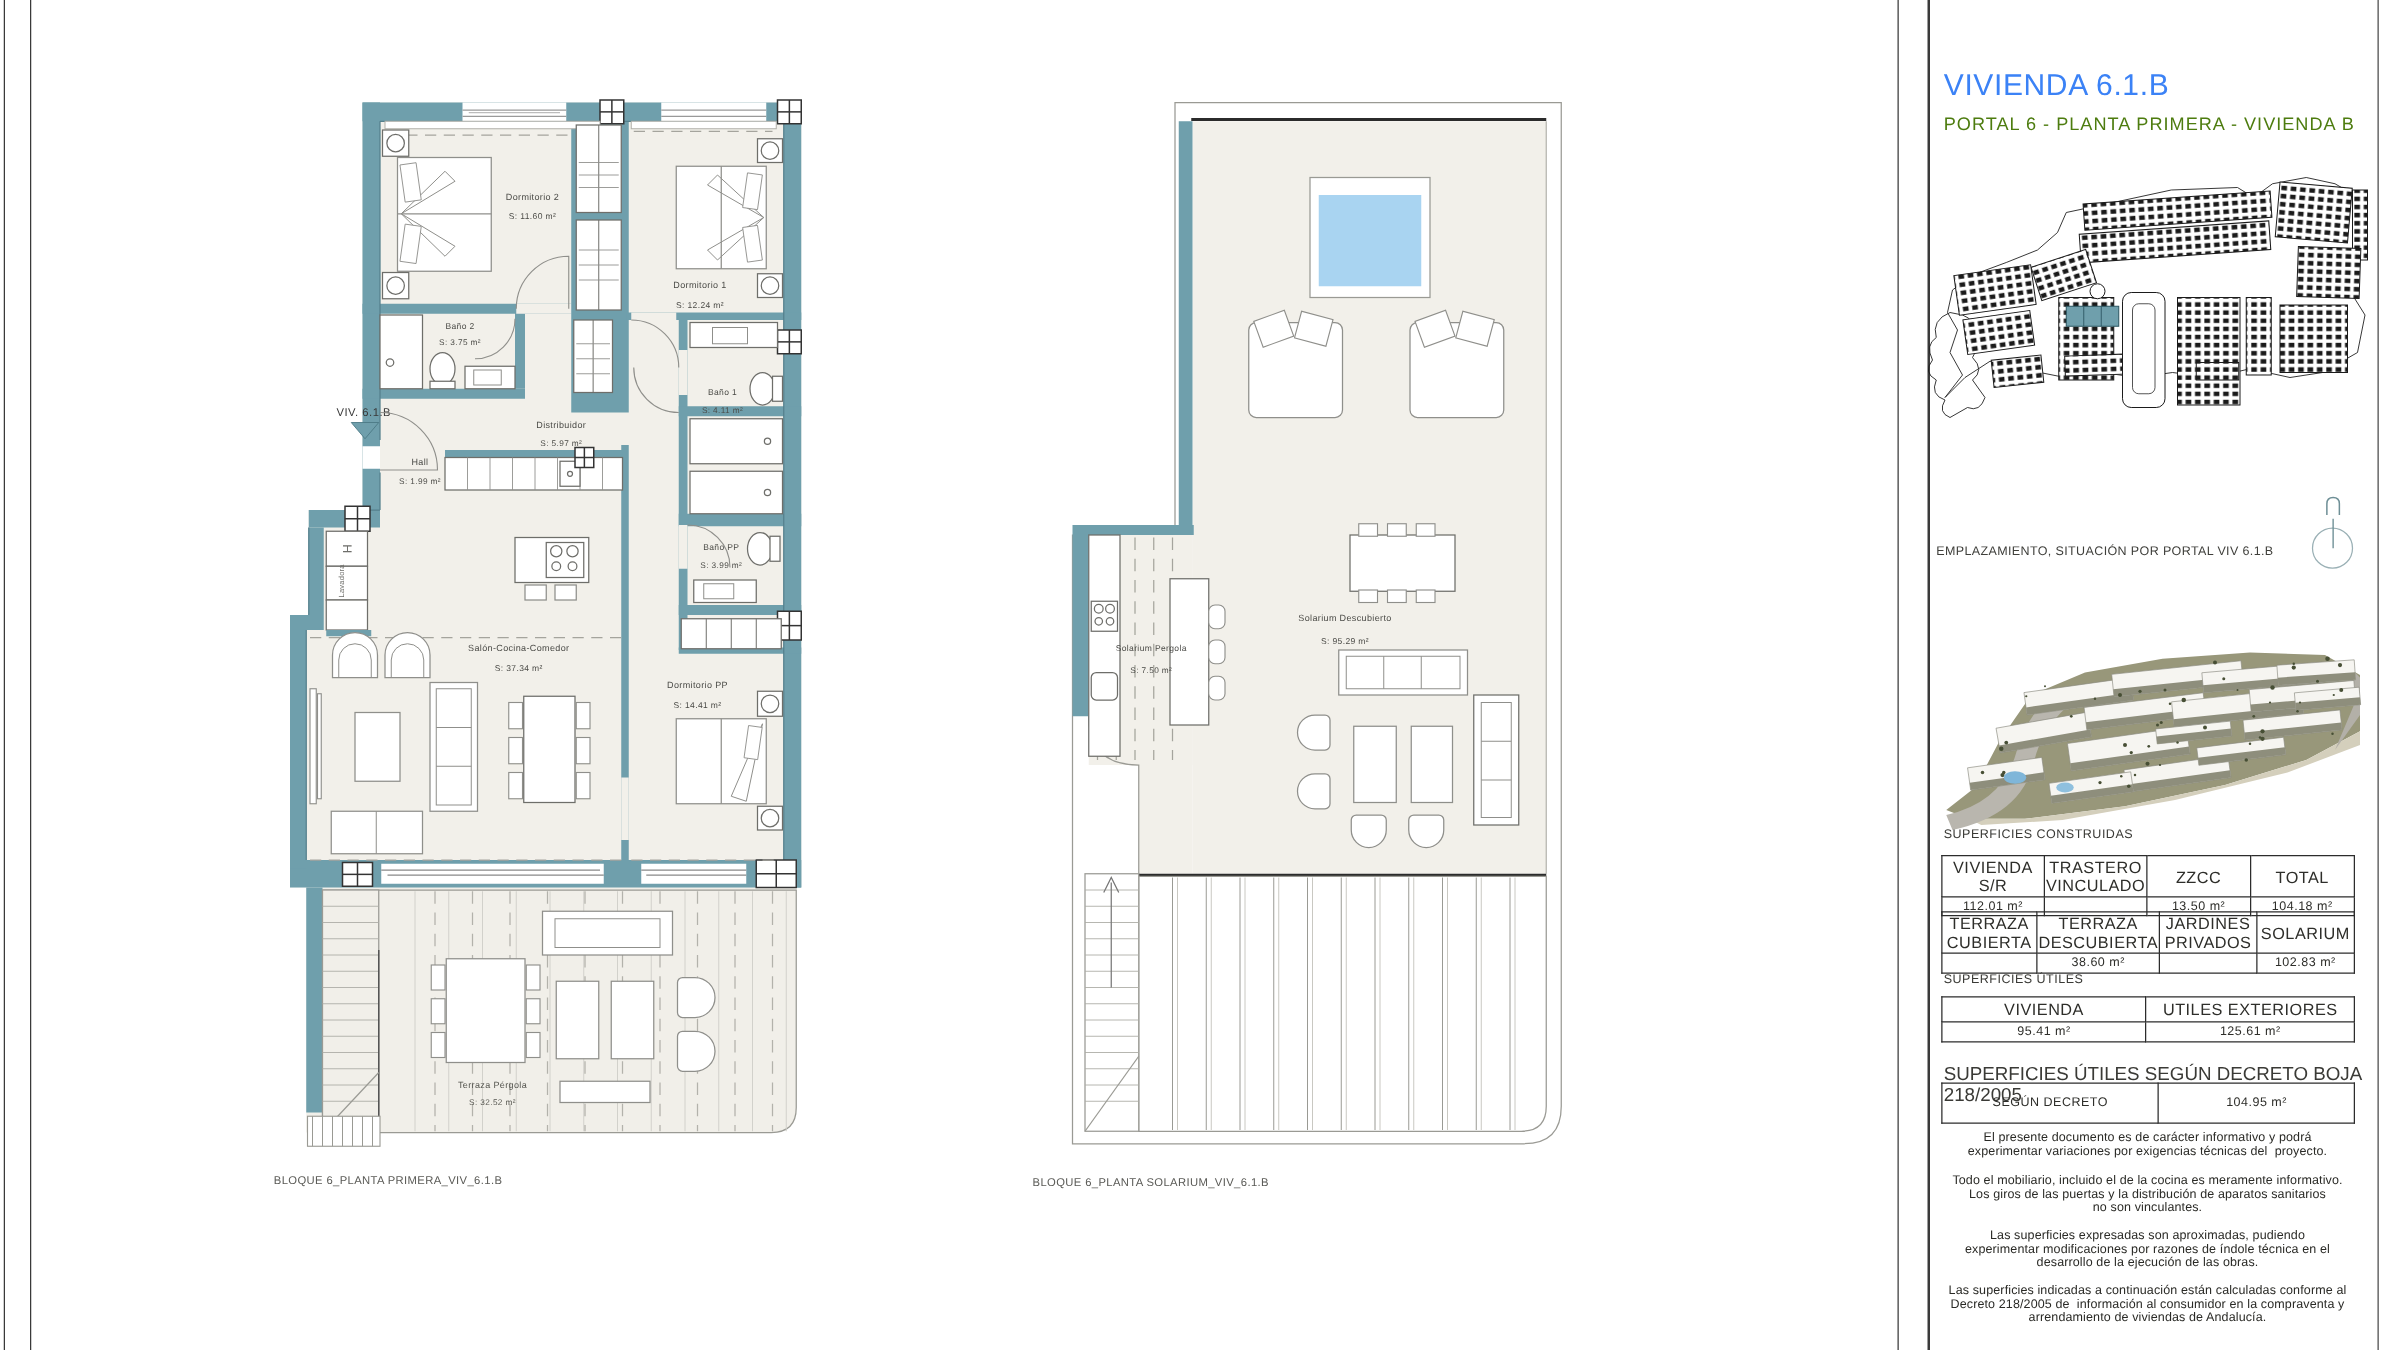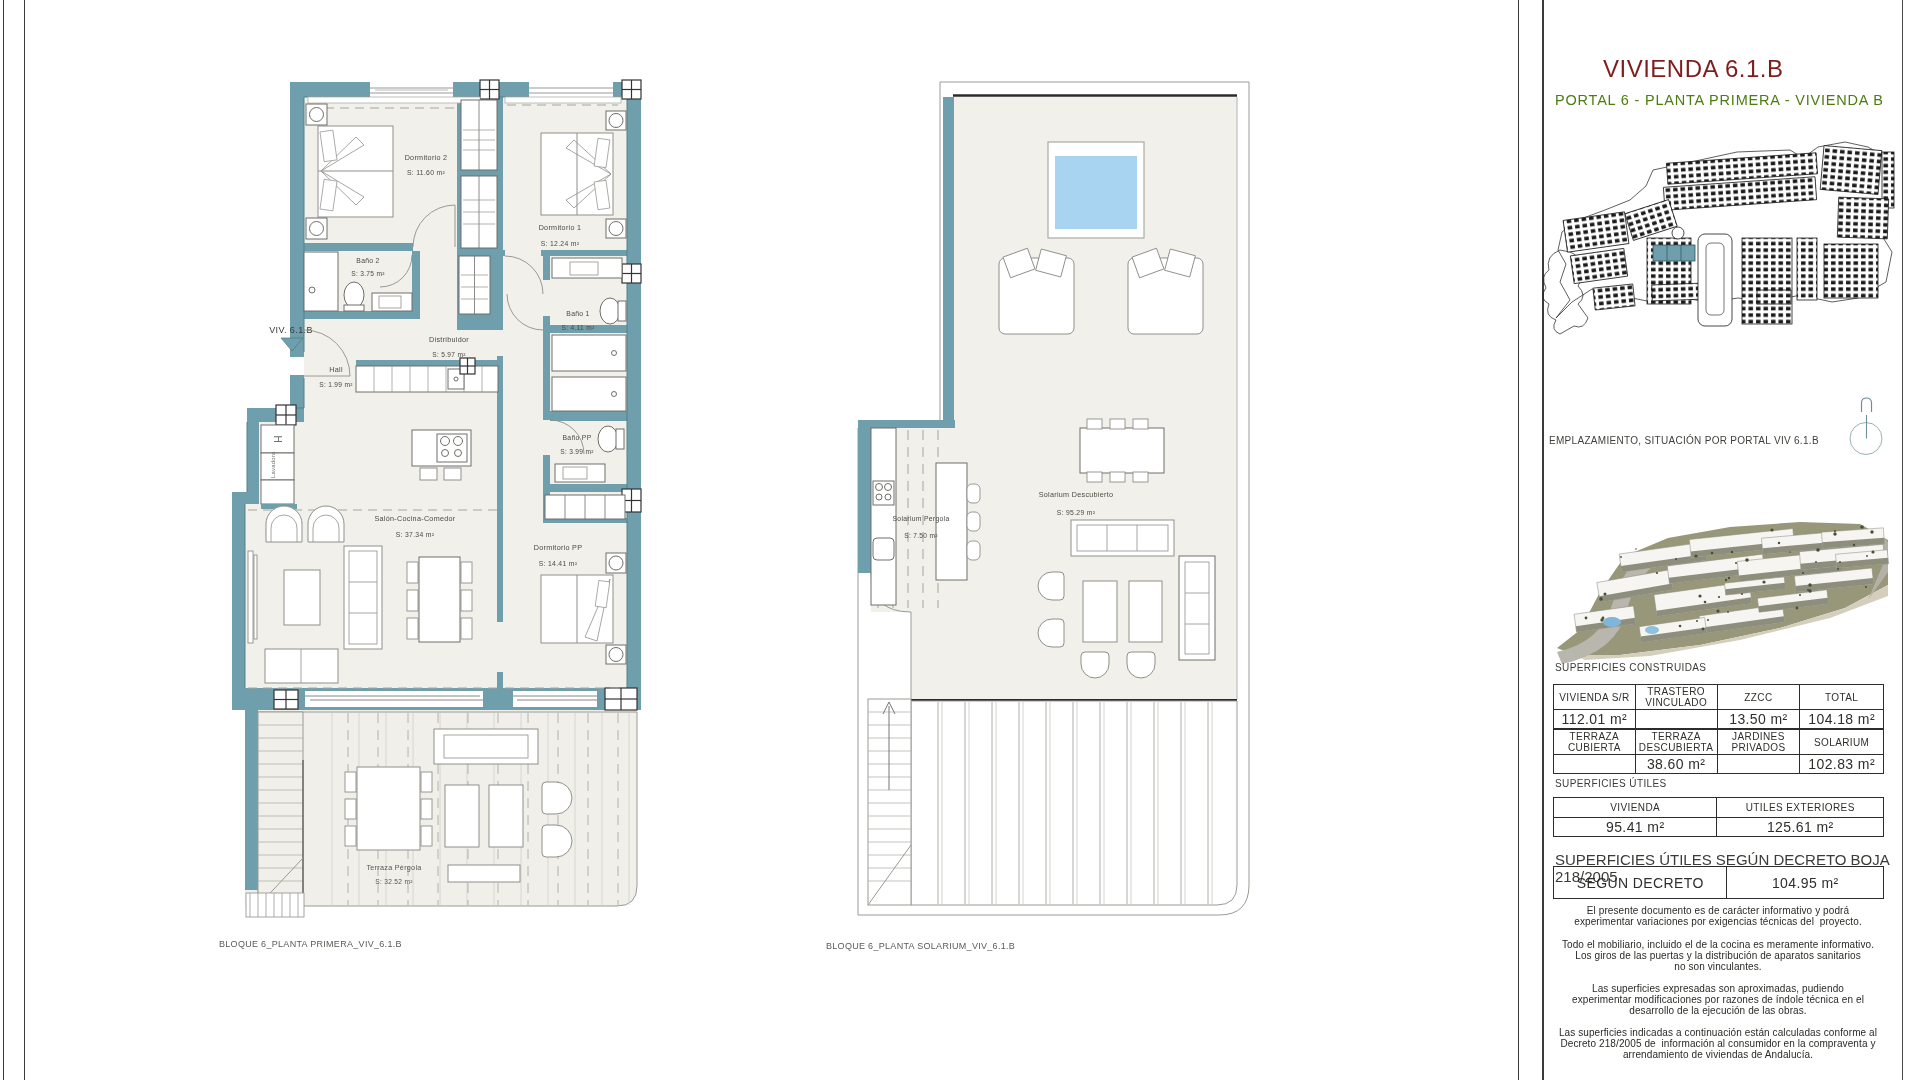--- a/index.html
+++ b/index.html
@@ -1,20 +1,20 @@
 <!DOCTYPE html>
 <html><head><meta charset="utf-8">
 <style>
   html,body{margin:0;padding:0;width:1920px;height:1080px;background:#ffffff;overflow:hidden;}
   *{box-sizing:border-box;font-family:"Liberation Sans",sans-serif;}
   .abs{position:absolute;}
   table{border-collapse:collapse;}
   td{border:1px solid #2c2c2c;text-align:center;color:#2e2e2a;}
-  .hd{font-size:10px;letter-spacing:0.4px;}
-  .vl{font-size:14px;letter-spacing:0.4px;}
+  .hd{font-size:13px;letter-spacing:0.4px;}
+  .vl{font-size:10px;letter-spacing:0.4px;}
   .heading{font-size:10px;letter-spacing:0.4px;color:#3a3a36;}
   .para{font-size:10px;line-height:10.8px;text-align:center;color:#2a2a26;letter-spacing:0.1px;}
 </style></head>
 <body>
 
 <div class="abs" style="left:3px;top:0;width:1px;height:1080px;background:#3a3a3a;"></div>
 <div class="abs" style="left:24px;top:0;width:1px;height:1080px;background:#3a3a3a;"></div>
 <div class="abs" style="left:1518px;top:0;width:1px;height:1080px;background:#3a3a3a;"></div>
 <div class="abs" style="left:1542px;top:0;width:1.5px;height:1080px;background:#3a3a3a;"></div>
 <div class="abs" style="left:1902px;top:0;width:1px;height:1080px;background:#4a4a4a;"></div>
@@ -773,21 +773,21 @@
         <circle cx="1797" cy="608" r="1.4" fill="#474f35"></circle>
         <circle cx="1742" cy="594" r="1.0" fill="#474f35"></circle>
         <circle cx="1726" cy="580" r="1.2" fill="#474f35"></circle>
         <circle cx="1729" cy="578" r="1.2" fill="#474f35"></circle>
 <ellipse cx="1612" cy="622" rx="9" ry="5" fill="#7fb6d9"></ellipse>
 <ellipse cx="1652" cy="630" rx="7" ry="4" fill="#8fc0de"></ellipse>
 </g>
 </g>
 </svg>
 
-<div class="abs" style="left:1555px;top:55px;font-size:24px;letter-spacing:0.5px;color:#7f1d1d;white-space:nowrap;margin-left:48px;">VIVIENDA 6.1.B</div>
+<div class="abs" style="left:1555px;top:55px;font-size:24px;letter-spacing:0.5px;color:#3b82f6;white-space:nowrap;">VIVIENDA 6.1.B</div>
 
 <div class="abs" style="left:1555px;top:92px;font-size:14.5px;letter-spacing:0.8px;color:#4d7c0f;white-space:nowrap;">PORTAL 6 - PLANTA PRIMERA - VIVIENDA B</div>
 
 <div class="abs heading" style="left:1555px;top:662px;">SUPERFICIES CONSTRUIDAS</div>
 
 <table class="abs" style="left:1553px;top:684px;width:331px;">
 <tbody>
       <tr class="hd">
         <td style="width:82px;height:21px;">VIVIENDA S/R</td>
         <td style="width:82px;">TRASTERO<br>VINCULADO</td>

